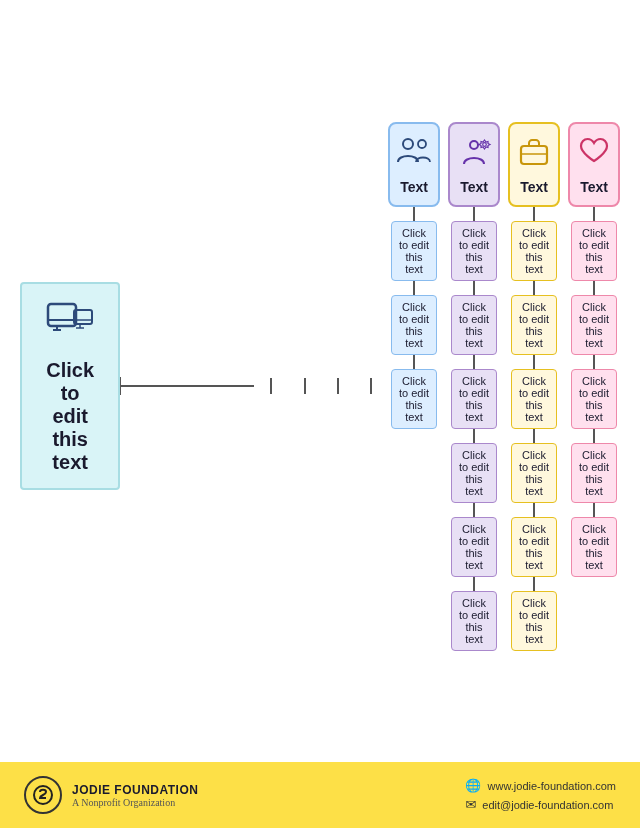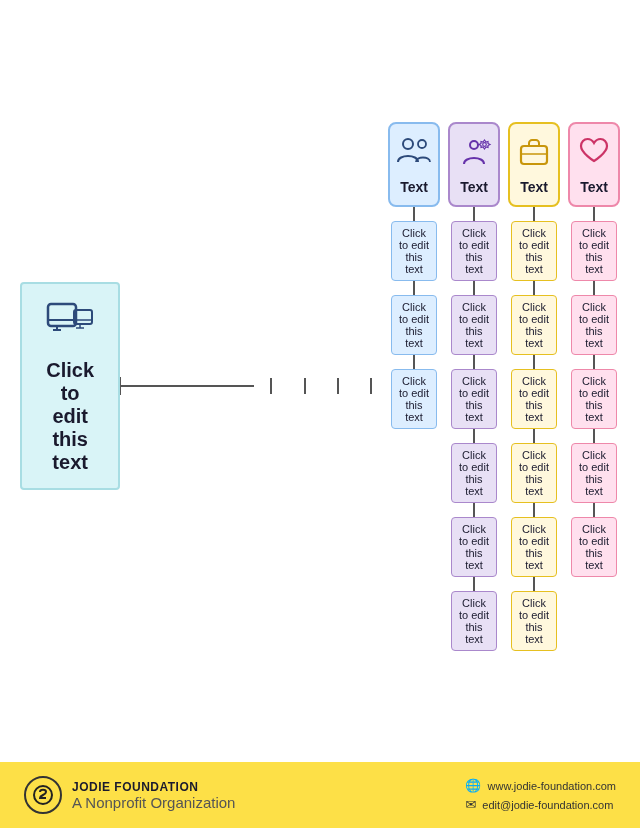--- a/index.html
+++ b/index.html
@@ -117,22 +117,23 @@
       justify-content: center;
       font-size: 18px;
     }
     .footer-org-name {
       font-size: 12px;
       font-weight: bold;
       color: #1a1a2e;
       letter-spacing: 0.5px;
     }
     .footer-org-sub {
-      font-size: 15px;
+      font-size: 10px;
       color: #555;
+      font-family: Liberation Serif, serif;
     }
     .footer-right {
       display: flex;
       flex-direction: column;
       gap: 4px;
       align-items: flex-start;
     }
     .footer-link-row {
       display: flex;
       align-items: center;

